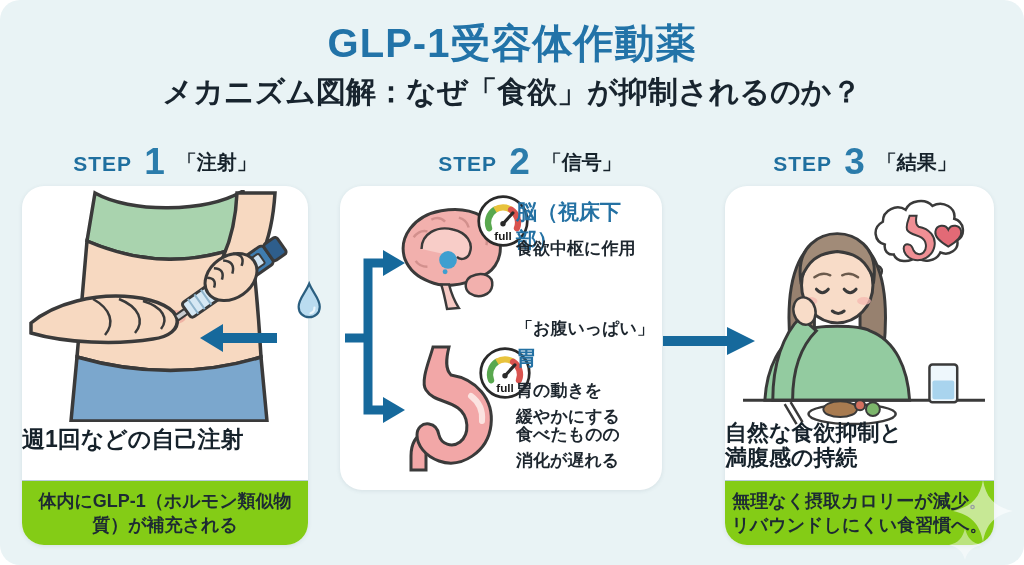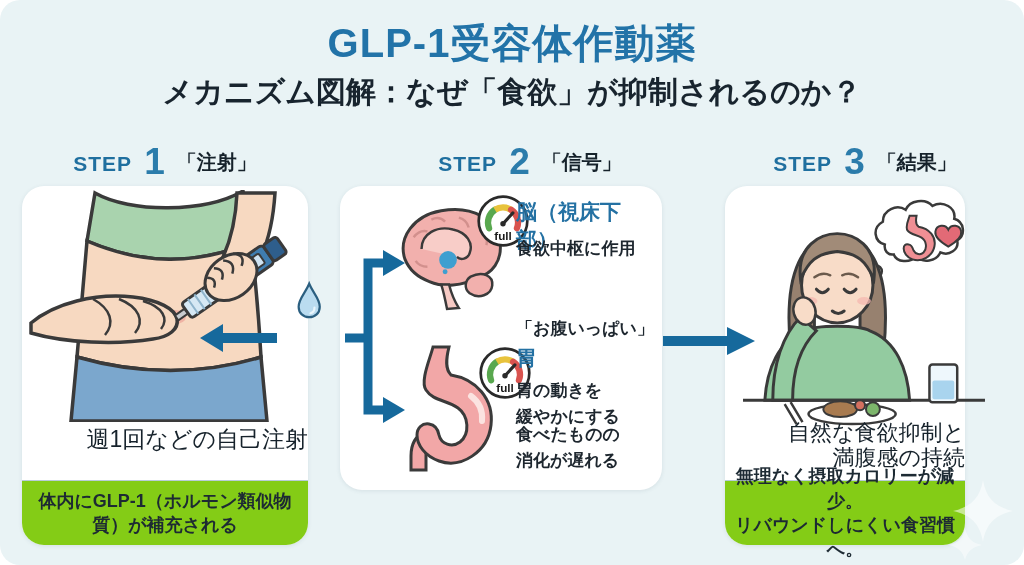--- a/index.html
+++ b/index.html
@@ -30,31 +30,31 @@
   .step-word{font-size:21px; font-weight:bold; color:#1f6f9f; letter-spacing:1px; padding-top:6px;}
   .step-num {font-size:37px; font-weight:bold; color:#2b7cab; line-height:1;}
   .step-name{font-size:20px; font-weight:bold; color:#16222b; padding-top:2px;}
   
   .panel{
     position:absolute; background:#ffffff; border-radius:22px;
     box-shadow:0 1px 4px rgba(40,70,90,.10);
   }
   #panel1{left:22px;  top:186px; width:286px; height:359px;}
   #panel2{left:340px; top:186px; width:322px; height:304px;}
-  #panel3{left:725px; top:186px; width:240px; height:359px;}
+  #panel3{left:725px; top:186px; width:269px; height:359px;}
   .panel-footer{
     position:absolute; left:0; right:0; bottom:0; height:64px;
     background:#84cc16; border-top:1px solid #b9ccd9;
     border-radius:0 0 22px 22px;
     display:flex; flex-direction:column; justify-content:center; align-items:center;
     font-size:18px; font-weight:bold; color:#1d2a33; line-height:1.35; text-align:center;
   }
   .caption{
-    position:absolute; left:0; width:100%; text-align:right;
-    font-weight:normal; color:#16222b;
+    position:absolute; left:0; width:100%; text-align:left;
+    font-weight:bold; color:#16222b;
   }
   #caption1{top:238px; font-size:23px;}
   #caption3{top:234px; font-size:22px; line-height:25px;}
   .illus{position:absolute;}
   
   .p2-title{position:absolute; left:176px; font-size:21px; font-weight:bold; color:#2471a3;}
   .p2-text {position:absolute; left:176px; font-size:17px; font-weight:bold; color:#1d262e; line-height:26px;}
   
   .connector{position:absolute; z-index:5;}
   .glp1-label{

